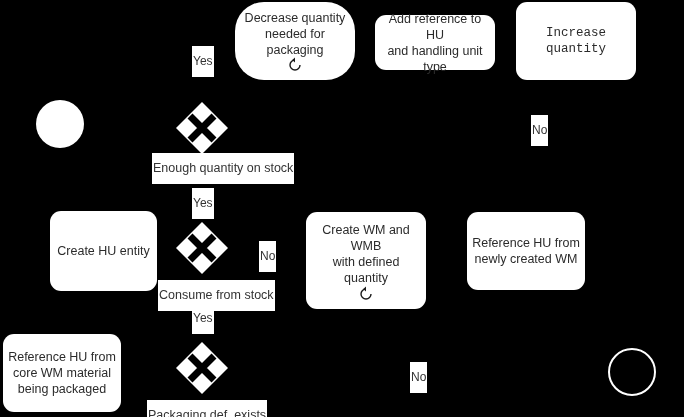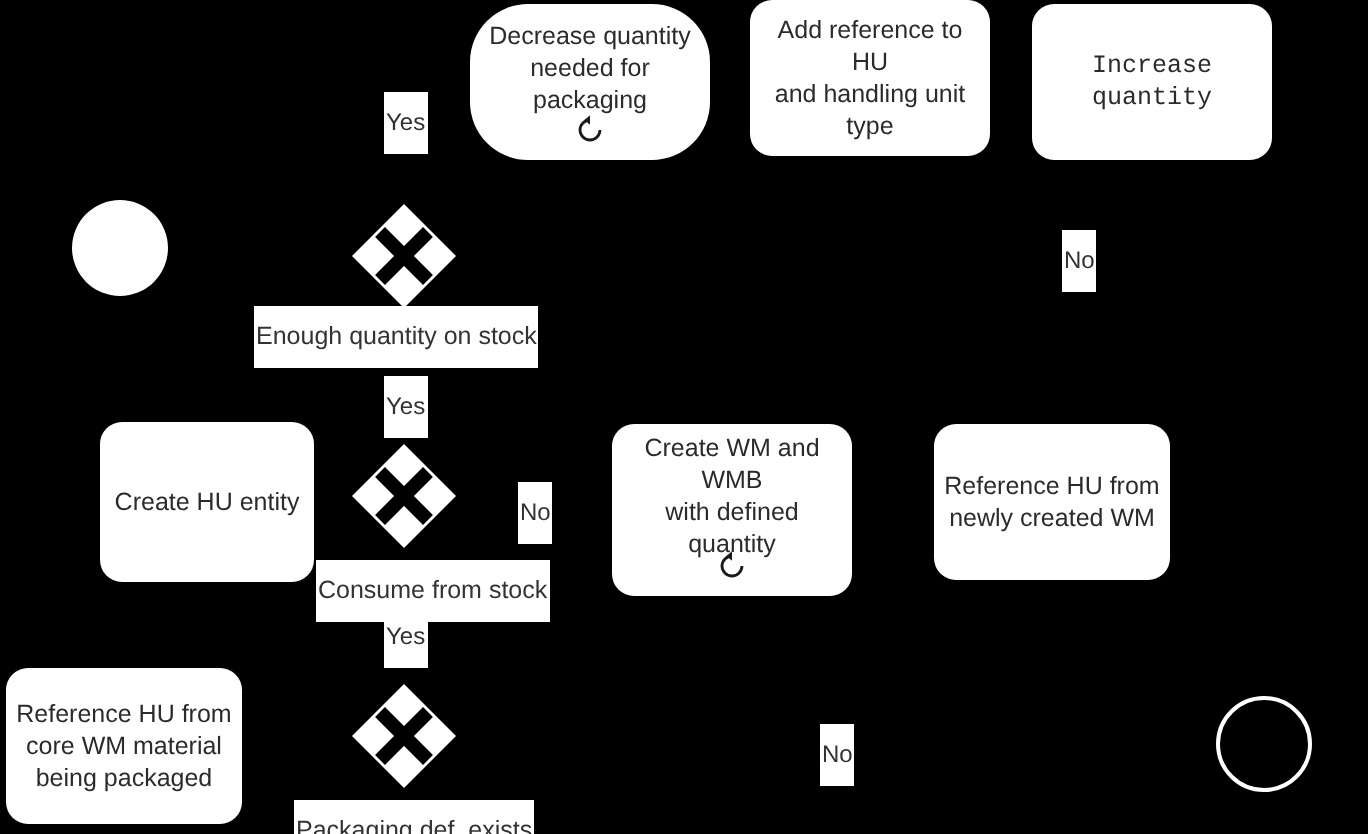--- a/index.html
+++ b/index.html
@@ -102,21 +102,21 @@
 <div id="canvas">
 
   <div class="start-event" id="el-start" style="left: 36px; top: 100px; width: 48px; height: 48px;"></div>
 
   <div class="gateway" id="gw-0" style="left: 175px; top: 101px; width: 54px; height: 54px;">
     <svg width="54" height="54" viewBox="0 0 54 54">
       <polygon points="27,1 53,27 27,53 1,27" fill="#ffffff"></polygon>
       <path d="M15 15 L39 39 M39 15 L15 39" stroke="#000000" stroke-width="7" stroke-linecap="butt"></path>
     </svg>
   </div>
-  <span class="chip" id="gwlbl-0" style="left: 127px; top: 153px;">Enough quantity on stock</span>
+  <span class="chip" id="gwlbl-0" style="left: 152px; top: 153px;">Enough quantity on stock</span>
 
   <div class="gateway" id="gw-1" style="left: 175px; top: 221px; width: 54px; height: 54px;">
     <svg width="54" height="54" viewBox="0 0 54 54">
       <polygon points="27,1 53,27 27,53 1,27" fill="#ffffff"></polygon>
       <path d="M15 15 L39 39 M39 15 L15 39" stroke="#000000" stroke-width="7" stroke-linecap="butt"></path>
     </svg>
   </div>
   <span class="chip" id="gwlbl-1" style="left: 150px; top: 280px; margin-left: 8px;">Consume from stock</span>
 
   <div class="gateway" id="gw-2" style="left: 175px; top: 341px; width: 54px; height: 54px;">
@@ -131,34 +131,34 @@
     <span class="task-label">Decrease quantity
 needed for packaging</span>
     <span class="loop-marker">
       <svg width="16" height="16" viewBox="0 0 16 16">
         <path d="M13 8 A5 5 0 1 1 8 3 L8 3" fill="none" stroke="#1a1a1a" stroke-width="1.4"></path>
         <polygon points="8,0.6 8,5.4 5.2,3" fill="#1a1a1a"></polygon>
       </svg>
     </span>
   </div>
 
-  <div class="task" id="task-1" style="left: 375px; top: 0; width: 120px; height: 78px;">
+  <div class="task" id="task-1" style="left: 375px; top: 15px; width: 120px; height: 55px;">
     <span class="task-label">Add reference to HU
 and handling unit type</span>
   </div>
 
   <div class="task" id="task-2" style="left: 516px; top: 2px; width: 120px; height: 78px; font-family: Liberation Mono, monospace;">
     <span class="task-label">Increase quantity</span>
   </div>
 
   <div class="task" id="task-3" style="left: 13px; top: 211px; width: 107px; height: 80px; margin-left: 37px;">
     <span class="task-label">Create HU entity</span>
   </div>
 
-  <div class="task has-loop" id="task-4" style="left: 306px; top: 212px; width: 120px; height: 86px;">
+  <div class="task has-loop" id="task-4" style="left: 306px; top: 212px; width: 120px; height: 97px;">
     <span class="task-label">Create WM and WMB
 with defined quantity</span>
     <span class="loop-marker">
       <svg width="16" height="16" viewBox="0 0 16 16">
         <path d="M13 8 A5 5 0 1 1 8 3 L8 3" fill="none" stroke="#1a1a1a" stroke-width="1.4"></path>
         <polygon points="8,0.6 8,5.4 5.2,3" fill="#1a1a1a"></polygon>
       </svg>
     </span>
   </div>
 

